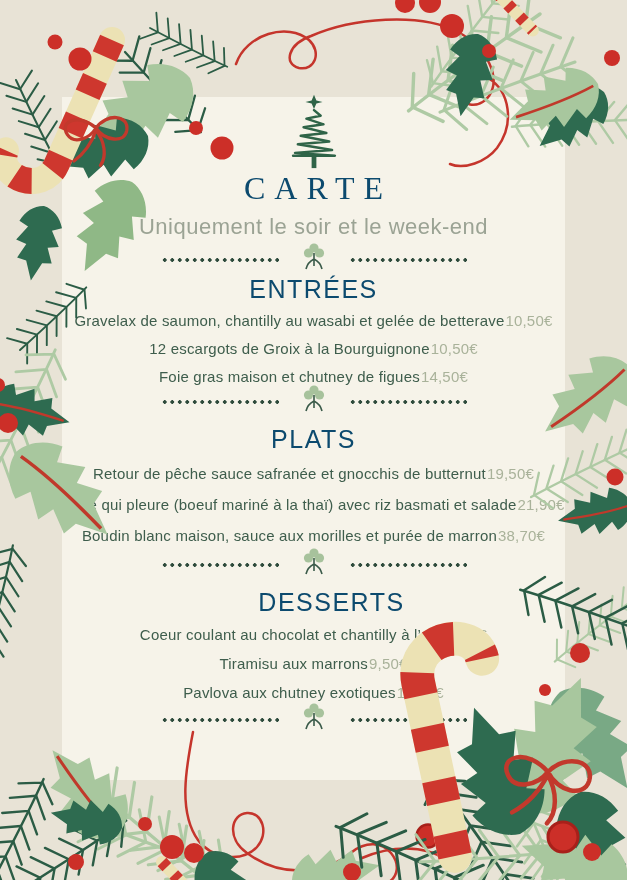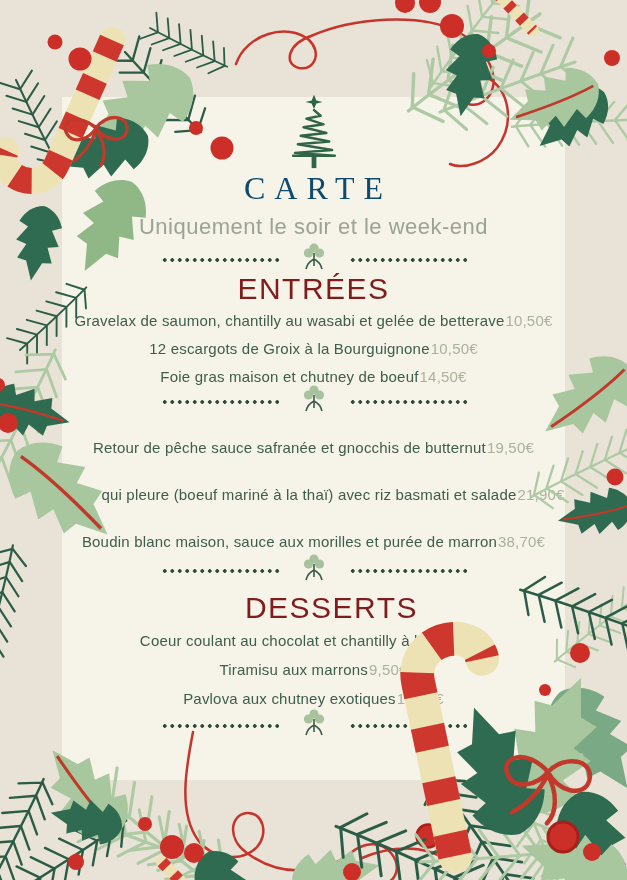--- a/index.html
+++ b/index.html
@@ -14,28 +14,28 @@
   .menu-subtitle{margin:8px 0 0;font-size:22px;letter-spacing:.5px;color:#9ba394;}
   .divider{display:flex;align-items:center;justify-content:center;gap:22px;height:16px;}
   .divider.d1{margin-top:12px;}
   .divider.d2{margin-top:8px;}
   .divider.d3{margin-top:12px;}
   .divider.d4{margin-top:10px;}
   .dots{width:118px;height:4px;
         background-image:radial-gradient(circle,#2e4b3c 1.6px,transparent 1.9px);
         background-size:7.5px 4px;background-position:left center;background-repeat:repeat-x;}
   .mistle{position:relative;top:-3px;}
-  .sec-title{margin:0;font-weight:400;font-size:30px;line-height:26px;letter-spacing:1.5px;color:#7f1d1d;}
+  .sec-title{margin:0;font-weight:400;font-size:25px;line-height:26px;letter-spacing:1.5px;color:#0c4a6e;}
   .sec-entrees .sec-title{margin-top:8px;}
   .sec-plats .sec-title{margin-top:16px;}
   .sec-desserts .sec-title{margin-top:16px;padding-left:36px;}
   .row{display:flex;justify-content:center;align-items:baseline;gap:1px;
        font-size:15px;line-height:19px;letter-spacing:.2px;}
   .sec-entrees .row{margin-top:9px;}
-  .sec-plats .row{margin-top:28px;}
+  .sec-plats .row{margin-top:12px;}
   .sec-desserts .row{margin-top:10px;}
   .dish{color:#3e5d4c;}
   .price{color:#a9b29a;}
 </style>
 </head>
 <body>
 
 <svg width="0" height="0" style="position:absolute" aria-hidden="true">
   <defs>
     <path id="holly" d="M0,0 C1,-7 6,-13 14,-16 L17,-9 L28,-16 L30,-8 L41,-13 L42,-6 L56,0 L42,6 L41,13 L30,8 L28,16 L17,9 L14,16 C6,13 1,7 0,0 Z"></path>
@@ -90,36 +90,37 @@
       <h2 class="sec-title">ENTRÉES</h2>
       <div class="row">
         <span class="dish">Gravelax de saumon, chantilly au wasabi et gelée de betterave</span>
         <span class="price">10,50€</span>
       </div>
       <div class="row">
         <span class="dish">12 escargots de Groix à la Bourguignone</span>
         <span class="price">10,50€</span>
       </div>
       <div class="row">
-        <span class="dish">Foie gras maison et chutney de boeuf</span>
+        <span class="dish">Foie gras maison et chutney de figues</span>
         <span class="price">14,50€</span>
       </div>
       <div class="divider d2">
         <span class="dots"></span>
         <svg class="mistle" width="26" height="28" viewBox="-13 -14 26 28">
           <circle cx="-5.5" cy="-4" r="4.6" fill="#a7c29c"></circle>
             <circle cx="5.5" cy="-4" r="4.6" fill="#a7c29c"></circle>
             <circle cx="0" cy="-9" r="4.6" fill="#a7c29c"></circle>
           <path d="M0,-4 V9 M0,2 C-4,4 -7,8 -8,12 M0,2 C4,4 7,8 8,12" stroke="#3a5a49" stroke-width="1.6" fill="none"></path>
         </svg>
         <span class="dots"></span>
       </div>
     </section>
 
     <section class="sec-plats">
+      <h2 class="sec-title">PLATS</h2>
       <div class="row">
         <span class="dish">Retour de pêche sauce safranée et gnocchis de butternut</span>
         <span class="price">19,50€</span>
       </div>
       <div class="row">
         <span class="dish">Tigre qui pleure (boeuf mariné à la thaï) avec riz basmati et salade</span>
         <span class="price">21,90€</span>
       </div>
       <div class="row">
         <span class="dish">Boudin blanc maison, sauce aux morilles et purée de marron</span>

